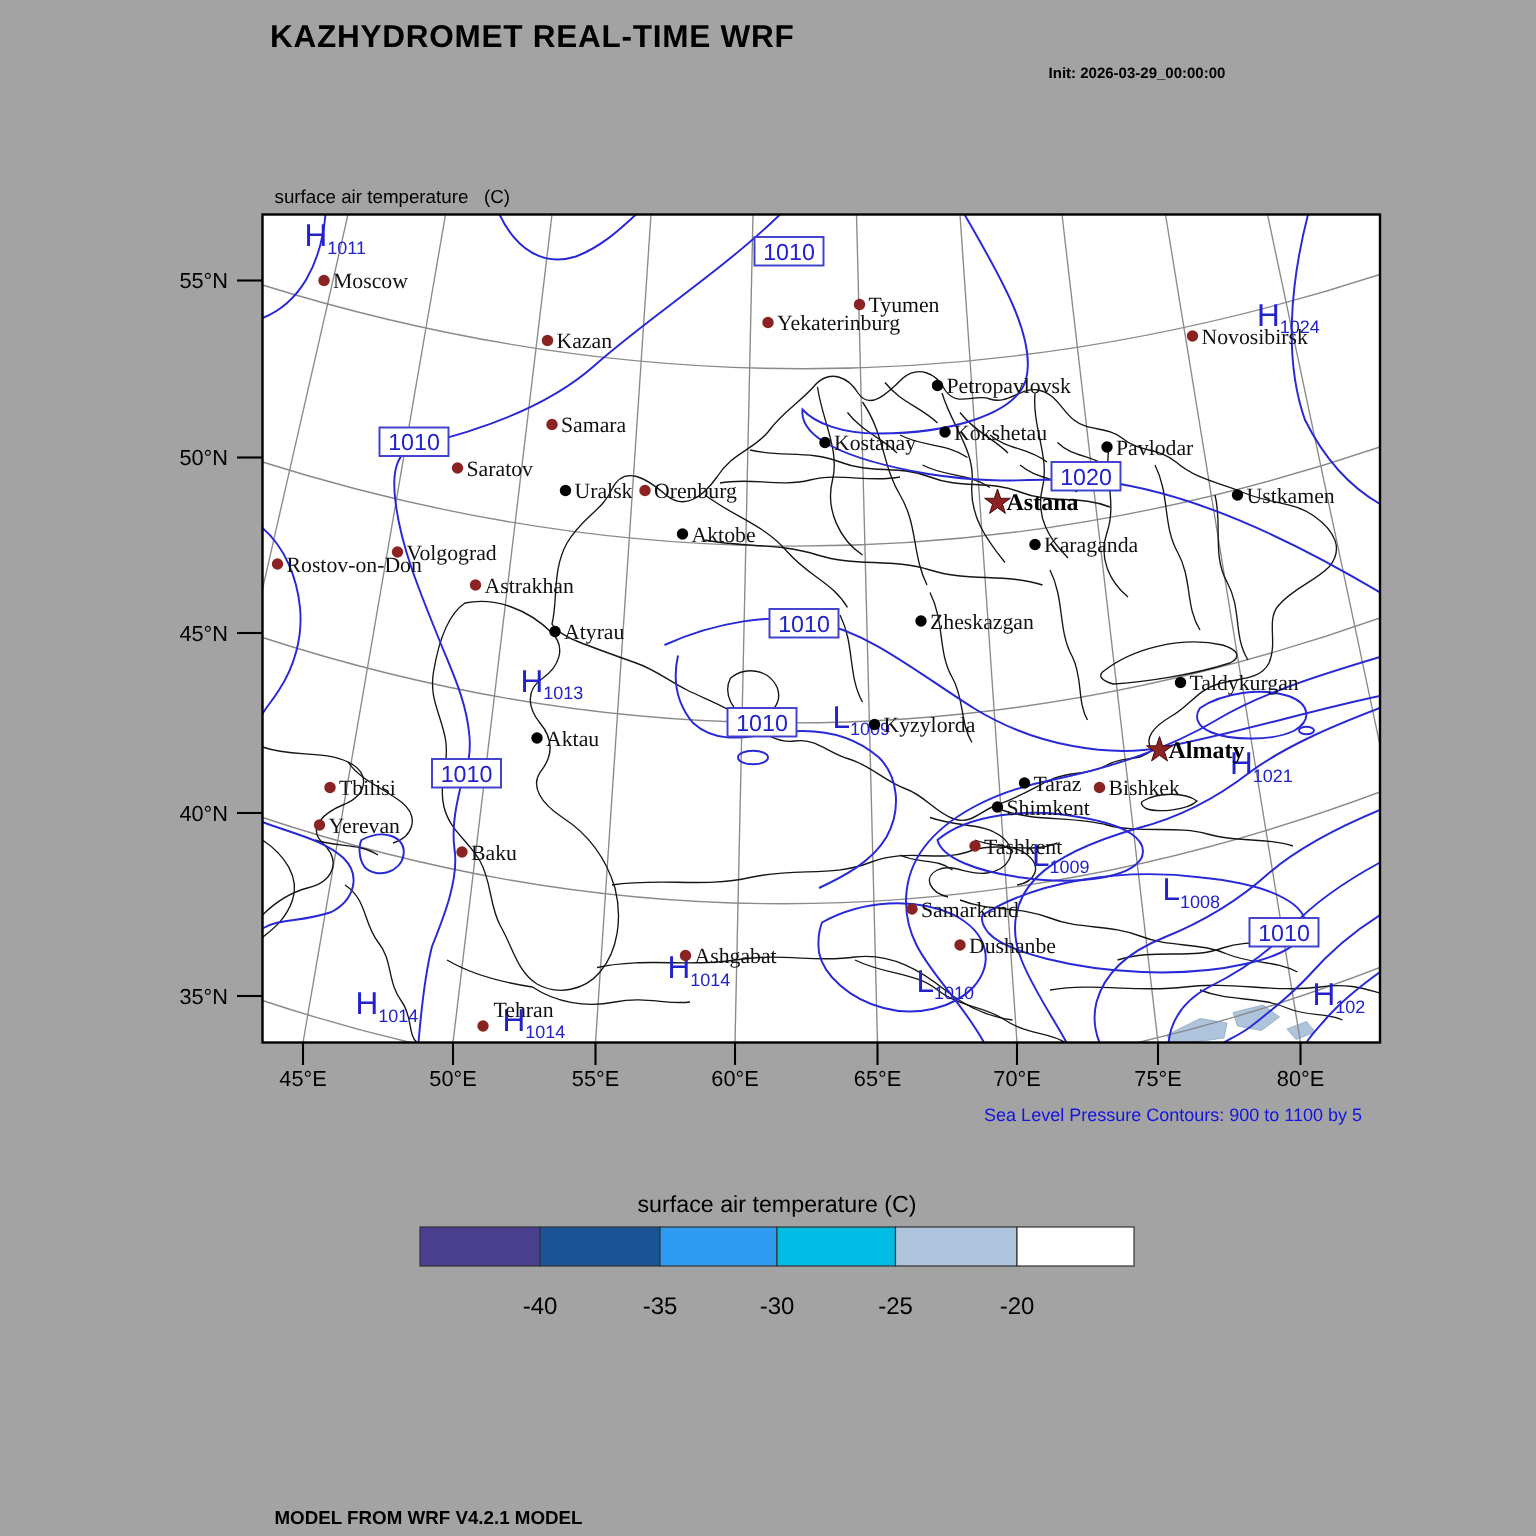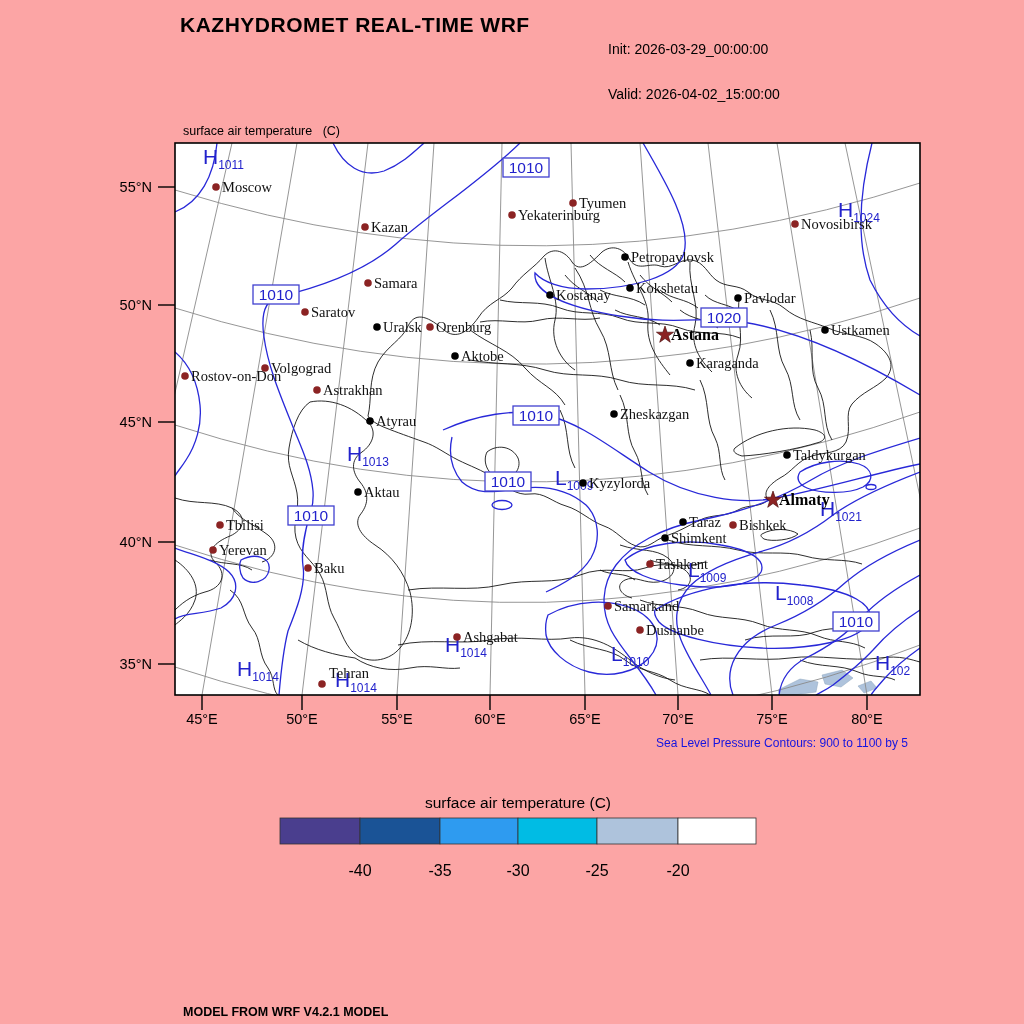--- a/index.html
+++ b/index.html
@@ -1,20 +1,20 @@
 <!DOCTYPE html>
 <html><head>
 <meta charset="utf-8">
 <style>
   html,body{margin:0;padding:0;background:#fff;}
-  #page{position:relative;width:1024px;height:1024px;background:#fca5a5;overflow:hidden;
+  #page{position:relative;width:1024px;height:1024px;background:#a3a3a3;overflow:hidden;
         font-family:"Liberation Sans",sans-serif;color:#000;}
   .abs{position:absolute;}
   #title{left:180px;top:13px;font-size:21px;font-weight:bold;letter-spacing:.5px;}
-  #initblock{left:608px;top:12px;width:300px;text-align:left;font-size:14px;font-weight:normal;line-height:15px;white-space:pre;}
+  #initblock{left:608px;top:12px;width:300px;text-align:center;font-size:10px;font-weight:bold;line-height:15px;white-space:pre;}
   #fieldlabels{left:183px;top:90px;font-size:12.5px;line-height:16.5px;white-space:pre;}
   #caption{left:408px;top:736px;width:500px;text-align:right;font-size:12px;color:#1414e0;}
   #footer{left:183px;top:972px;font-size:12.5px;font-weight:bold;line-height:16px;white-space:pre;}
   svg{position:absolute;left:0;top:0;}
   .axlbl{font:14.5px "Liberation Sans",sans-serif;fill:#000;}
   .citylbl{font:14.5px "Liberation Serif",serif;fill:#111;}
   .citylbl.cap{font:bold 16px "Liberation Serif",serif;fill:#000;}
   .hl{font:21px "Liberation Sans",sans-serif;fill:#2222cc;}
   .hl tspan{font-size:12px;}
   .boxlbl{font:15.5px "Liberation Sans",sans-serif;fill:#2222cc;}
@@ -23,21 +23,20 @@
 </style>
 </head>
 <body>
 
 <div id="page">
 
   <div class="abs" id="title">KAZHYDROMET REAL-TIME WRF</div>
 
   <div class="abs" id="initblock">
     <div>Init: 2026-03-29_00:00:00</div>
-    <div>Valid: 2026-04-02_15:00:00</div>
   </div>
 
   <div class="abs" id="fieldlabels">
     <div>surface air temperature   (C)</div>
     <div>Sea Level Pressure   (hPa)</div>
   </div>
 
   <svg id="scene" width="1024" height="1024" viewBox="0 0 1024 1024">
     <defs>
       <clipPath id="mapclip">

